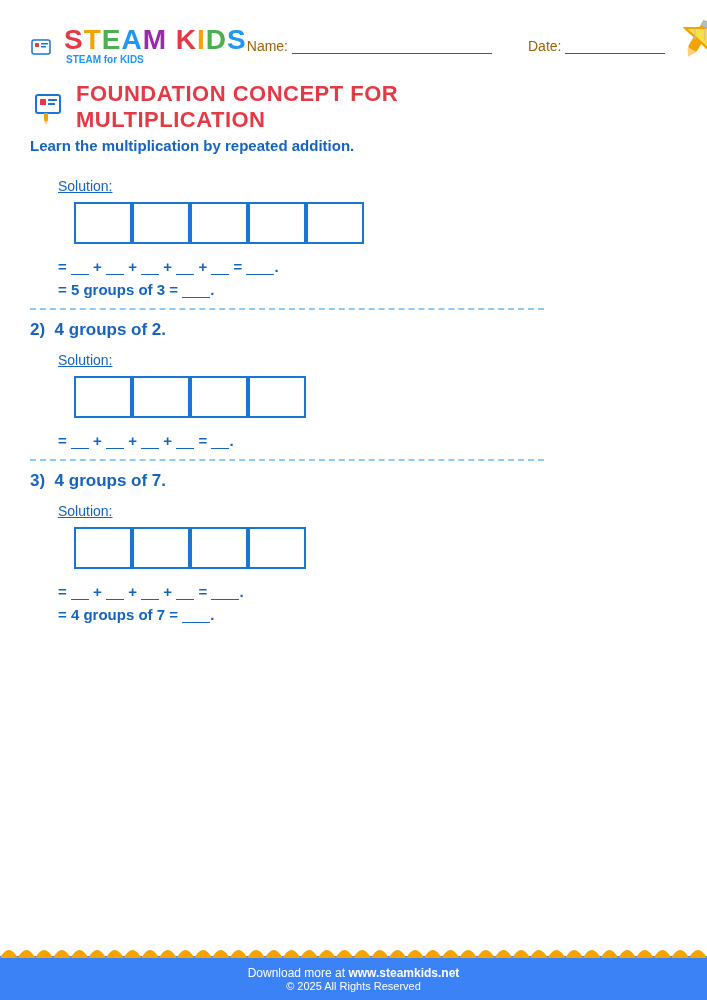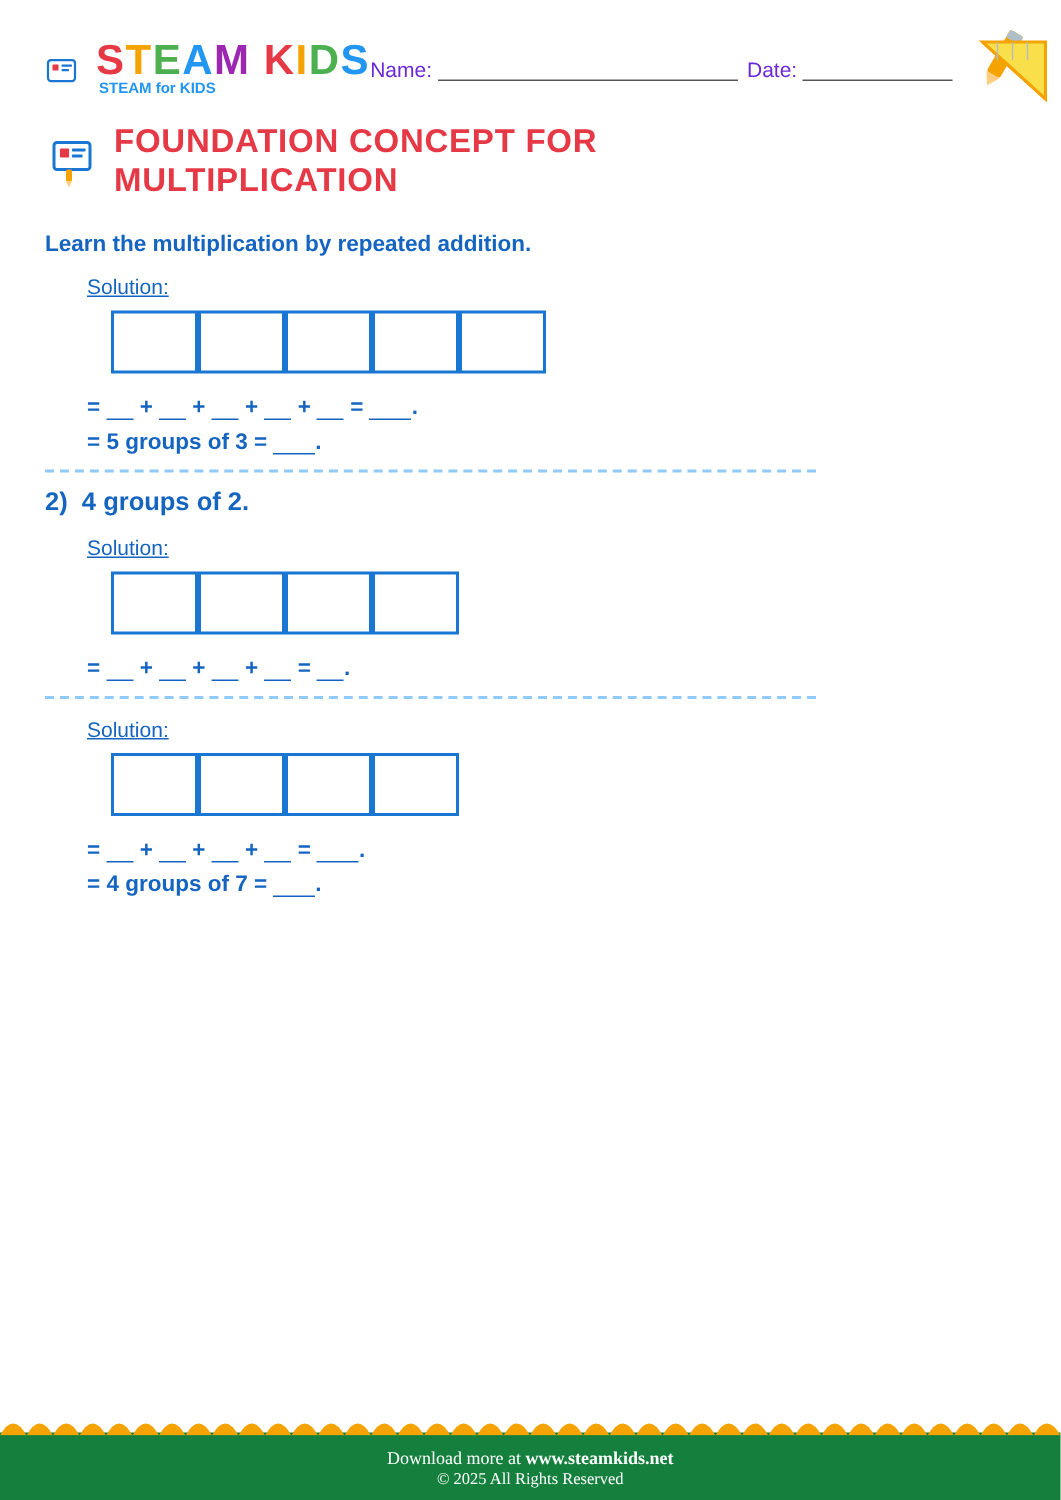--- a/index.html
+++ b/index.html
@@ -56,23 +56,23 @@
       align-items: flex-start;
     }
     .logo-icon {
       width: 28px;
       height: 28px;
       margin-right: 6px;
     }
     .name-date {
       display: flex;
       align-items: center;
-      gap: 6px;
+      gap: 36px;
       font-size: 14px;
-      color: #6d28d9;
+      color: #a16207;
       flex: 1;
       justify-content: center;
     }
     .name-line, .date-line {
       display: flex;
       align-items: center;
       gap: 4px;
       white-space: nowrap;
     }
     .underline-field {
@@ -86,38 +86,38 @@
       width: 68px;
       height: 55px;
       flex-shrink: 0;
     }
 
     
     .title-row {
       display: flex;
       align-items: center;
       gap: 10px;
-      margin-bottom: 21px;
+      margin-bottom: 4px;
     }
     .pencil-icon {
       width: 36px;
       height: 36px;
       flex-shrink: 0;
     }
     .main-title {
       color: #e63946;
       font-size: 22px;
       font-weight: 900;
       letter-spacing: 0.5px;
     }
     .subtitle {
       color: #1565c0;
       font-size: 15px;
       font-weight: bold;
-      margin-bottom: 12px;
+      margin-bottom: 24px;
     }
 
     
     .section {
       margin-bottom: 0;
       padding-bottom: 0;
     }
     .section-title {
       color: #1565c0;
       font-size: 17px;
@@ -167,24 +167,23 @@
       border-top: 2px dashed #90caf9;
       margin: 10px 0;
     }
 
     
     .footer {
       position: absolute;
       bottom: 0;
       left: 0;
       width: 707px;
-      background: #15803d;
+      background: #3b82f6;
       padding: 10px 0 8px 0;
       text-align: center;
-      font-family: Liberation Serif, serif;
     }
     .footer-scallop {
       position: absolute;
       top: -14px;
       left: 0;
       width: 707px;
       overflow: hidden;
       height: 16px;
     }
     .footer-text {
@@ -294,20 +293,23 @@
       <div class="box"></div>
     </div>
     <div class="equation-row">
       = <span class="blank"></span> + <span class="blank"></span> + <span class="blank"></span> + <span class="blank"></span> = <span class="blank"></span>.
     </div>
   </div>
 
   <hr class="divider">
 
   <div class="section">
+    <div class="section-title">
+      <span>3)</span>&nbsp;&nbsp;<span>4 groups of 7.</span>
+    </div>
     <div class="solution-label">Solution:</div>
     <div class="boxes-row">
       <div class="box"></div>
       <div class="box"></div>
       <div class="box"></div>
       <div class="box"></div>
     </div>
     <div class="equation-row">
       = <span class="blank"></span> + <span class="blank"></span> + <span class="blank"></span> + <span class="blank"></span> = <span class="blank blank-lg"></span>.
     </div>

